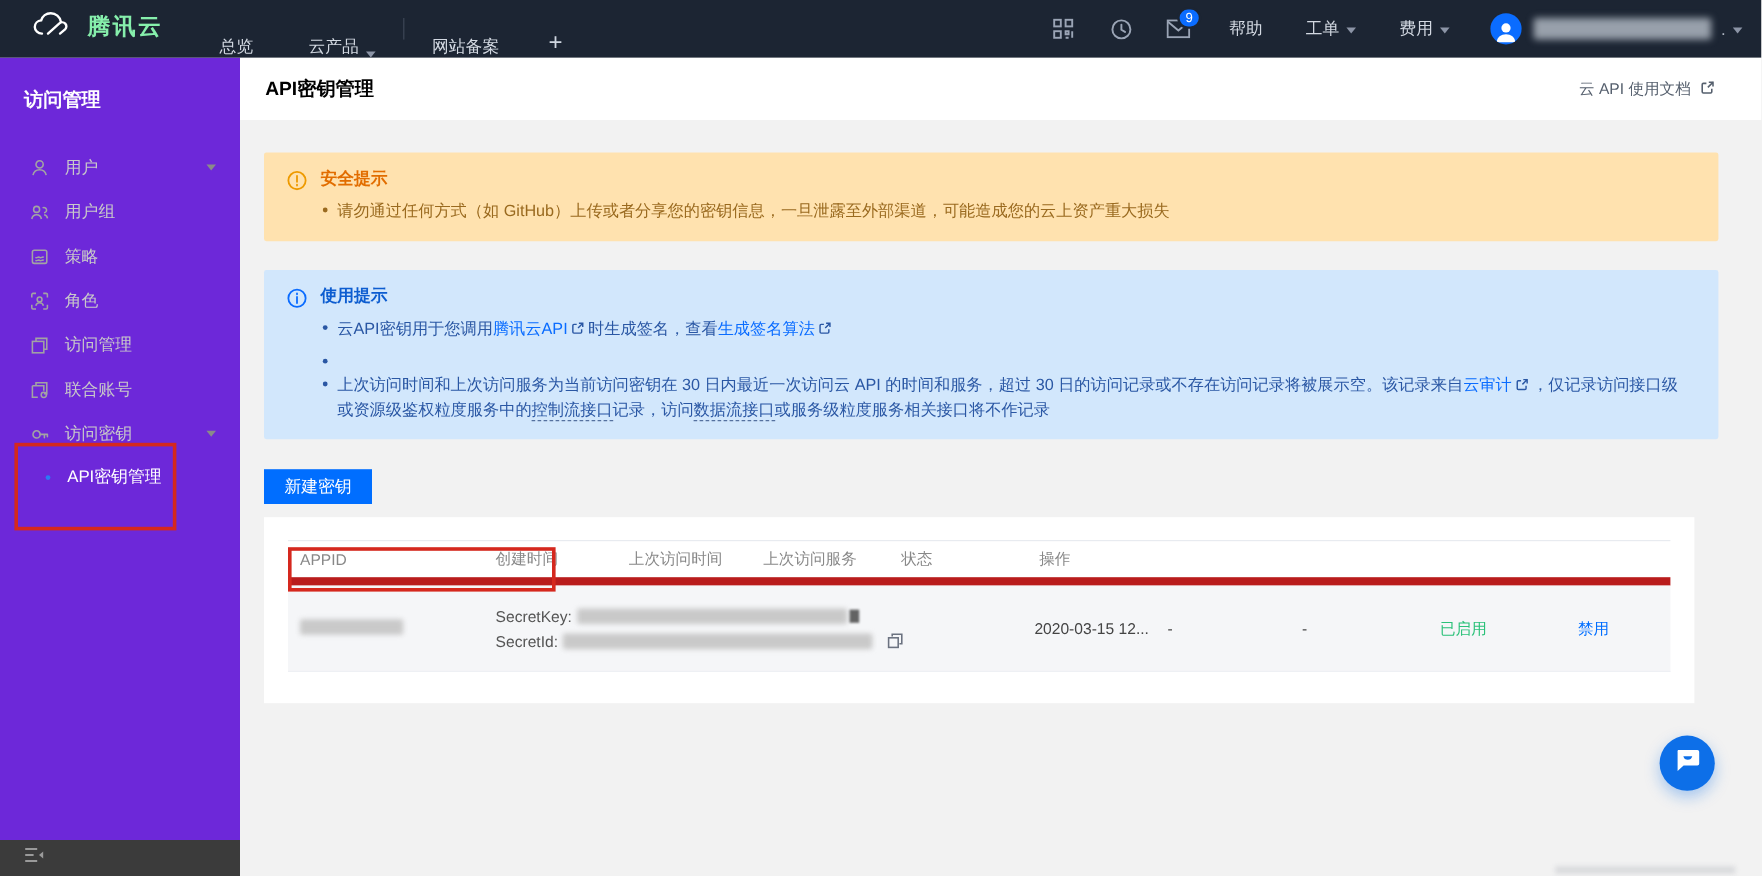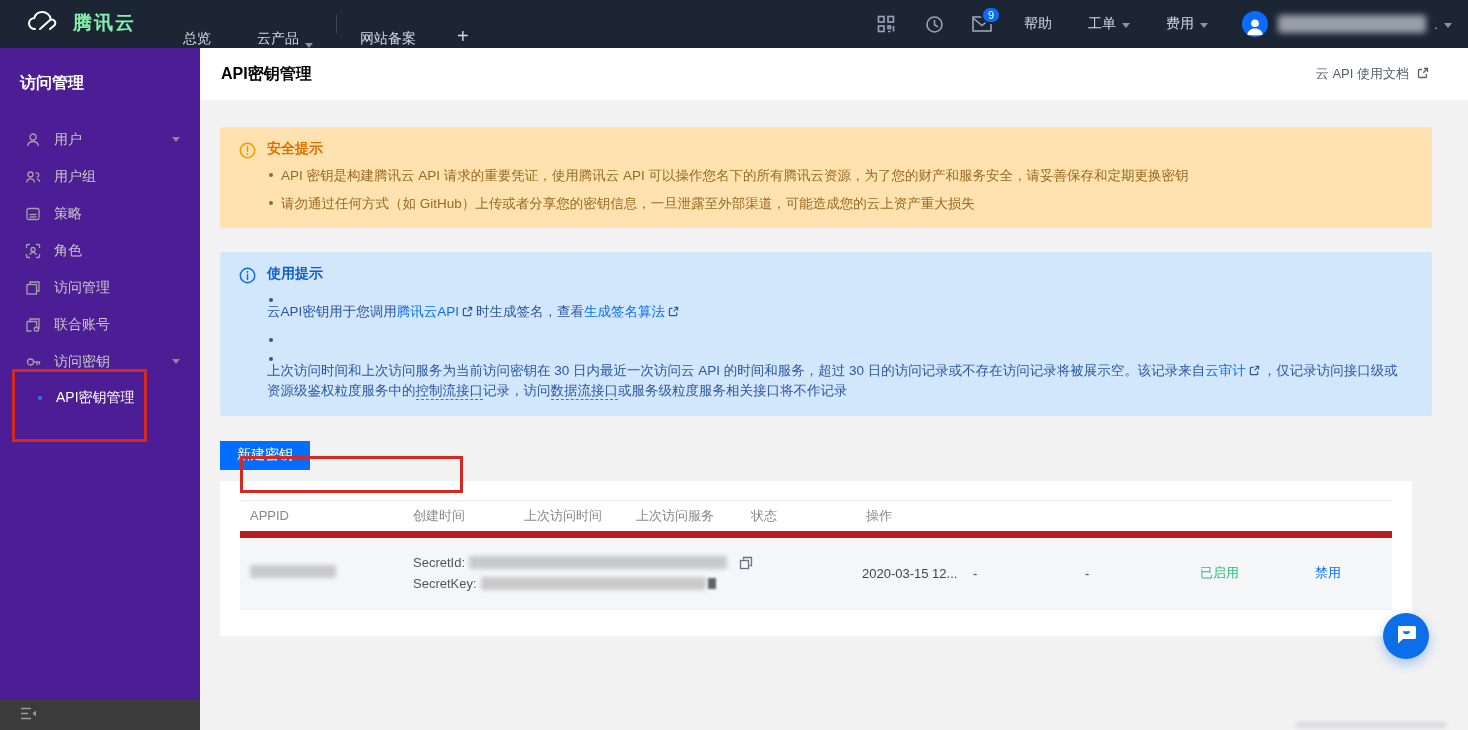--- a/index.html
+++ b/index.html
@@ -23,21 +23,21 @@
   .badge { position:absolute; top:6px; right:5px; min-width:18px; height:18px; padding:0 5px;
            background:#0a6cff; border-radius:10px; color:#fff; font-size:11px;
            display:flex; align-items:center; justify-content:center; border:2px solid #1c2533; }
   .tr-text { padding:0 18px; height:48px; display:flex; align-items:center; gap:6px; cursor:pointer; white-space:nowrap; }
   .avatar { width:26px; height:26px; border-radius:50%; background:#0a6cff; overflow:hidden;
             display:flex; align-items:flex-end; justify-content:center; margin:0 10px 0 16px; flex:none; cursor:pointer; }
   .name-blur { width:148px; height:18px; background:#98a0ab; border-radius:2px; filter:blur(3px); cursor:pointer; }
   .user-suffix { color:#aeb6c2; margin:0 6px 0 8px; }
 
   
-  .sidebar { position:absolute; top:48px; left:0; width:200px; height:682px; background:#4c1d95; z-index:10; }
+  .sidebar { position:absolute; top:48px; left:0; width:200px; height:682px; background:#6d28d9; z-index:10; }
   .sb-title { color:#fff; font-size:16px; font-weight:bold; padding:25px 0 0 20px; }
   .menu { margin-top:27px; }
   .menu-item { height:37px; display:flex; align-items:center; padding:0 20px 0 25px;
                color:#c9c9c9; font-size:14px; cursor:pointer; white-space:nowrap; }
   .menu-item .mi-icon { width:16px; height:16px; margin-right:13px; flex:none; color:#a3a3a3; }
   .menu-item .spacer { flex:1; }
   .mi-caret { width:0; height:0; border-left:4px solid transparent; border-right:4px solid transparent;
               border-top:5px solid #8a8a8a; }
   .sub-item { height:36px; display:flex; align-items:center; padding-left:56px; color:#ffffff;
               font-size:14px; position:relative; cursor:pointer; }
@@ -59,21 +59,21 @@
   .n-title { font-size:14px; font-weight:bold; margin-bottom:4px; }
   .n-line { display:flex; align-items:flex-start; margin-top:8px; font-size:13.5px; line-height:1.45; }
   .b-dot { flex:none; width:4px; height:4px; border-radius:50%; background:currentColor; margin:7px 8px 0 2px; }
 
   .warn { background:#ffe2af; }
   .warn .n-title { color:#e26d00; }
   .warn .n-line { color:#9a6a1f; }
 
   .info { background:#d2e7fc; margin-top:24px; }
   .info .n-title { color:#0d5dd0; }
-  .info .n-line { color:#2a57a4;flex-direction:column; }
+  .info .n-line { color:#2a57a4; }
   .link { color:#0a6cff; cursor:pointer; }
   .ext { display:inline-block; vertical-align:-1px; margin:0 3px; color:inherit; }
   .dashed { border-bottom:1px dashed #55719f; padding-bottom:1px; cursor:help; }
 
   .btn-primary { margin-top:25px; width:90px; height:29px; background:#006eff; border:none; color:#fff;
                  font-size:14px; cursor:pointer; font-family:inherit; display:block; }
 
   .panel { margin-top:11px; width:1192px; background:#fff; padding:19px 20px 26px 20px; }
   .thead { display:flex; align-items:center; height:38px; border-top:1px solid #e8ebf0;
            border-bottom:7px solid #b91c1c; color:#888; font-size:13px; }
@@ -296,24 +296,20 @@
         <span class="n-icon">
           <svg width="17" height="17" viewBox="0 0 17 17" fill="none" stroke="#ee9a00" stroke-width="1.5">
             <circle cx="8.5" cy="8.5" r="7.2"></circle>
             <path d="M8.5 4.5v5M8.5 11.8v.8" stroke-linecap="round"></path>
           </svg>
         </span>
         <div class="n-body">
           <div class="n-title">安全提示</div>
           <div class="n-line">
             <span class="b-dot"></span>
-            <span>API 密钥是构建腾讯云 API 请求的重要凭证，使用腾讯云 API 可以操作您名下的所有腾讯云资源，为了您的财产和服务安全，请妥善保存和定期更换密钥</span>
-          </div>
-          <div class="n-line">
-            <span class="b-dot"></span>
             <span>请勿通过任何方式（如 GitHub）上传或者分享您的密钥信息，一旦泄露至外部渠道，可能造成您的云上资产重大损失</span>
           </div>
         </div>
       </div>
 
       <div class="notice info">
         <span class="n-icon">
           <svg width="17" height="17" viewBox="0 0 17 17" fill="none" stroke="#0a6cff" stroke-width="1.5">
             <circle cx="8.5" cy="8.5" r="7.2"></circle>
             <path d="M8.5 7.5v5M8.5 4.4v.8" stroke-linecap="round"></path>
@@ -362,34 +358,34 @@
           <div class="col c6">状态</div>
           <div class="col c7">操作</div>
         </div>
 
         <div class="trow">
           <div class="col c1">
             <span class="redact" style="width:86px;height:13px;"></span>
           </div>
           <div class="col c2">
             <div class="kv">
+              <span class="lbl">SecretKey:</span>
+              <span class="redact" style="width:225px;height:13px;margin-left:4px;"></span>
+              <span class="mini-mark"></span>
+            </div>
+            <div class="kv">
               <span class="lbl">SecretId:</span>
               <span class="redact" style="width:258px;height:13px;margin-left:4px;"></span>
               <span class="copy-btn">
                 <svg width="14" height="14" viewBox="0 0 14 14" fill="none" stroke="currentColor" stroke-width="1.3">
                   <path d="M4.5 3.5v-2h8v8h-2"></path>
                   <rect x="1.5" y="4.5" width="8" height="8"></rect>
                 </svg>
               </span>
             </div>
-            <div class="kv">
-              <span class="lbl">SecretKey:</span>
-              <span class="redact" style="width:225px;height:13px;margin-left:4px;"></span>
-              <span class="mini-mark"></span>
-            </div>
           </div>
           <div class="col c3">2020-03-15 12...</div>
           <div class="col c4">-</div>
           <div class="col c5">-</div>
           <div class="col c6">
             <span class="status-enabled">已启用</span>
           </div>
           <div class="col c7">
             <span class="action-link">禁用</span>
           </div>

